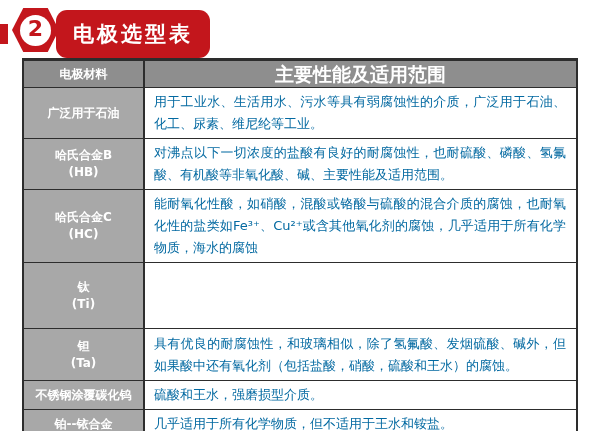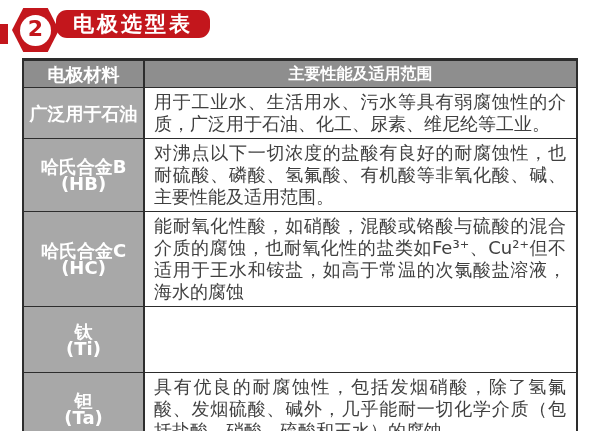--- a/index.html
+++ b/index.html
@@ -23,54 +23,54 @@
   }
   .badge-circle{
     width:31px;height:31px;border-radius:50%;background:#ffffff;
     display:flex;align-items:center;justify-content:center;
   }
   .badge-num{
     color:#c3161c;font-size:22px;font-weight:bold;line-height:1;
     transform:translateY(-1px);
   }
   .ribbon{
-    position:absolute;left:56px;top:10px;width:154px;height:28px;
+    position:absolute;left:56px;top:10px;width:154px;height:48px;
     background:#c3161c;border-radius:11px;
     display:flex;align-items:center;justify-content:center;
     color:#ffffff;font-size:21px;font-weight:bold;letter-spacing:3px;
   }
   
   .etable{
     position:absolute;left:22px;top:58px;width:556px;
     border:2px solid #2d2d2d;border-top-width:3px;
     box-sizing:border-box;
     background:#ffffff;
   }
   .trow{display:flex;width:100%;box-sizing:border-box;}
   .trow + .trow{border-top:1.5px solid #2d2d2d;}
   .mat-cell{
     flex:0 0 121px;box-sizing:border-box;
     background:#a8a8a8;
     border-right:2px solid #2d2d2d;
     display:flex;flex-direction:column;align-items:center;justify-content:center;
-    color:#ffffff;font-weight:bold;font-size:18px;line-height:17px;
+    color:#ffffff;font-weight:bold;font-size:12px;line-height:17px;
     text-align:center;padding:2px 2px;
   }
   .desc-cell{
     flex:1 1 auto;box-sizing:border-box;
     display:flex;align-items:center;
     padding:3px 10px 3px 9px;
-    color:#404040;font-size:18px;line-height:22px;
+    color:#0369a1;font-size:13px;line-height:22px;
     text-align:justify;
   }
   .hrow .mat-cell,.hrow .desc-cell{
     background:#8e8e8e;color:#ffffff;font-weight:bold;
     justify-content:center;text-align:center;
   }
-  .hrow .desc-cell{font-size:16px;padding:0;text-align:center;}
+  .hrow .desc-cell{font-size:19px;padding:0;text-align:center;}
   .hrow{min-height:26px;}
   .r0{min-height:48px;}
   .r1{min-height:47px;}
   .r2{min-height:65px;}
   .r3{min-height:66px;}
   .r4{min-height:52px;}
   .r5{min-height:24px;}
   .r6{min-height:25px;}
   .mat-sub:empty{display:none;}
 </style>
@@ -116,42 +116,46 @@
         <span>对沸点以下一切浓度的盐酸有良好的耐腐蚀性，也耐硫酸、磷酸、氢氟酸、有机酸等非氧化酸、碱、主要性能及适用范围。</span>
       </div>
     </div>
 
     <div class="trow r2">
       <div class="mat-cell">
         <span class="mat-name">哈氏合金C</span>
         <span class="mat-sub">(HC)</span>
       </div>
       <div class="desc-cell">
-        <span>能耐氧化性酸，如硝酸，混酸或铬酸与硫酸的混合介质的腐蚀，也耐氧化性的盐类如Fe³⁺、Cu²⁺但不适用于王水和铵盐，如高于常温的次氯酸盐溶液，海水的腐蚀</span>
+        <span>能耐氧化性酸，如硝酸，混酸或铬酸与硫酸的混合介质的腐蚀，也耐氧化性的盐类如Fe³⁺、Cu²⁺或含其他氧化剂的腐蚀，几乎适用于所有化学物质，海水的腐蚀</span>
       </div>
     </div>
 
     <div class="trow r3">
       <div class="mat-cell">
         <span class="mat-name">钛</span>
         <span class="mat-sub">(Ti)</span>
       </div>
     </div>
 
     <div class="trow r4">
       <div class="mat-cell">
         <span class="mat-name">钽</span>
         <span class="mat-sub">(Ta)</span>
       </div>
       <div class="desc-cell">
-        <span>具有优良的耐腐蚀性，包括发烟硝酸，除了氢氟酸、发烟硫酸、碱外，几乎能耐一切化学介质（包括盐酸，硝酸，硫酸和王水）的腐蚀。</span>
+        <span>具有优良的耐腐蚀性，和玻璃相似，除了氢氟酸、发烟硫酸、碱外，但如果酸中还有氧化剂（包括盐酸，硝酸，硫酸和王水）的腐蚀。</span>
       </div>
     </div>
 
     <div class="trow r5">
+      <div class="mat-cell">
+        <span class="mat-name">不锈钢涂覆碳化钨</span>
+
+      </div>
       <div class="desc-cell">
         <span>硫酸和王水，强磨损型介质。</span>
       </div>
     </div>
 
     <div class="trow r6">
       <div class="mat-cell">
         <span class="mat-name">铂--铱合金</span>
 
       </div>

